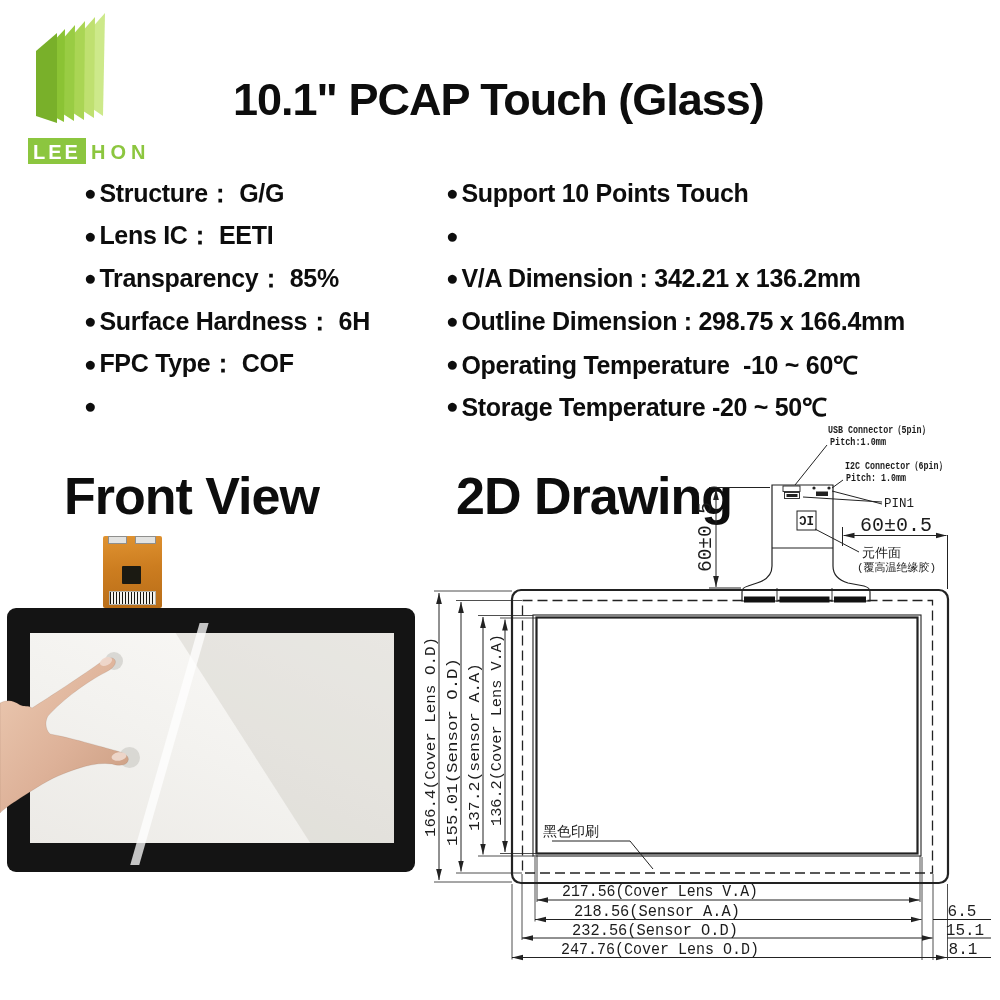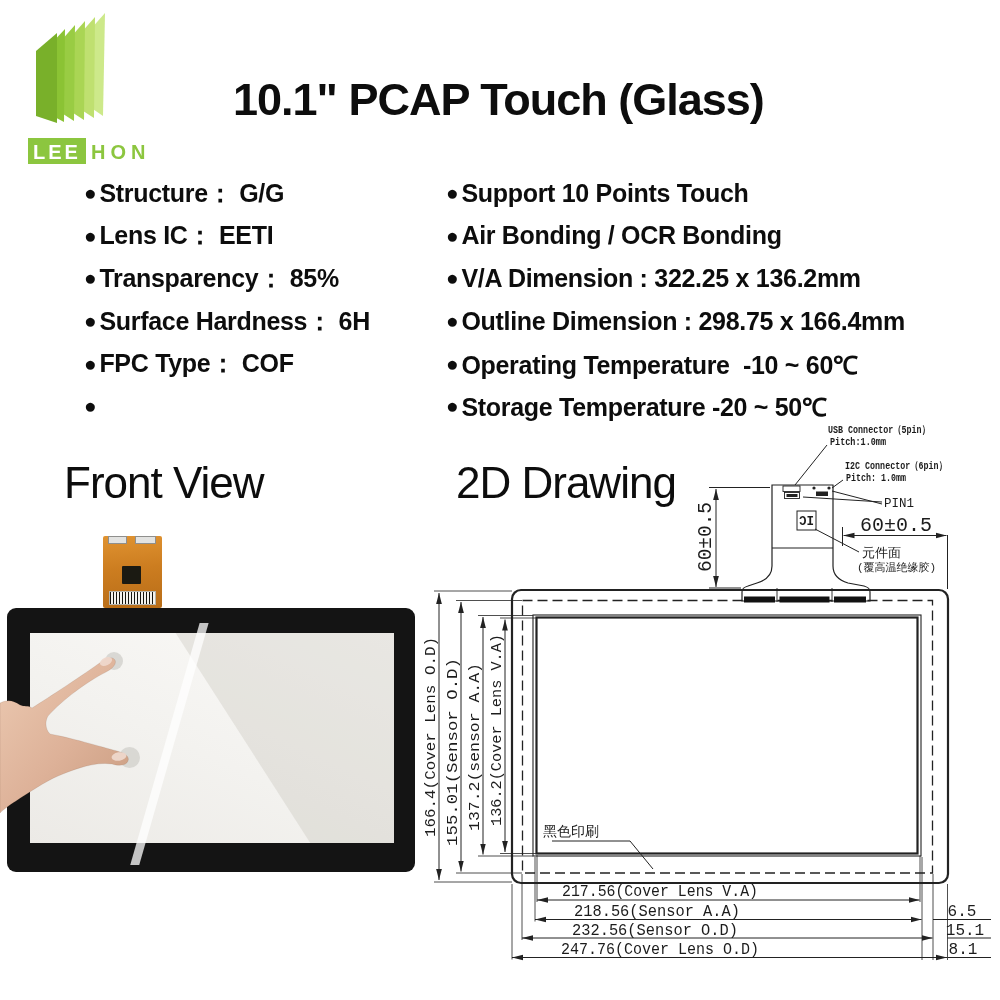--- a/index.html
+++ b/index.html
@@ -5,21 +5,21 @@
   * { box-sizing: border-box; }
   html,body { margin:0; padding:0; }
   body {
     width:1000px; height:1000px; position:relative; background:#ffffff;
     font-family:"Liberation Sans", sans-serif; color:#0d0d0d; overflow:hidden;
   }
   .abs { position:absolute; }
 
   
   .page-title { left:233px; top:74px; font-size:45px; font-weight:bold; letter-spacing:-1px; }
-  .section-heading { font-size:44px; font-weight:normal; letter-spacing:-1px; }
+  .section-heading { font-size:52px; font-weight:bold; letter-spacing:-1px;margin-top:8px; }
   #front-view-heading { left:64px; top:458px; }
   #drawing-heading { left:456px; top:458px; }
 
   
   .spec-col { position:absolute; top:172px; }
   #spec-left { left:84px; }
   #spec-right { left:446px; }
   .spec-row { height:42.6px; display:flex; align-items:center; font-size:25px; font-weight:bold; white-space:pre; letter-spacing:-0.3px; }
   .spec-row .bullet { font-size:21px; margin-right:3px; }
 
@@ -67,22 +67,22 @@
 <div id="spec-left" class="spec-col">
   <div class="spec-row"><span class="bullet">●</span><span>Structure： G/G</span></div>
   <div class="spec-row"><span class="bullet">●</span><span>Lens IC： EETI</span></div>
   <div class="spec-row"><span class="bullet">●</span><span>Transparency： 85%</span></div>
   <div class="spec-row"><span class="bullet">●</span><span>Surface Hardness： 6H</span></div>
   <div class="spec-row"><span class="bullet">●</span><span>FPC Type： COF</span></div>
   <div class="spec-row"><span class="bullet">●</span></div>
 </div>
 <div id="spec-right" class="spec-col">
   <div class="spec-row"><span class="bullet">●</span><span>Support 10 Points Touch</span></div>
-  <div class="spec-row"><span class="bullet">●</span><span>Air Bonding / OCR Bonding</span></div>
-  <div class="spec-row"><span class="bullet">●</span><span>V/A Dimension : 322.25 x 136.2mm</span></div>
+  <div class="spec-row"><span class="bullet">●</span></div>
+  <div class="spec-row"><span class="bullet">●</span><span>V/A Dimension : 342.21 x 136.2mm</span></div>
   <div class="spec-row"><span class="bullet">●</span><span>Outline Dimension : 298.75 x 166.4mm</span></div>
   <div class="spec-row"><span class="bullet">●</span><span>Operating Temperature  -10 ~ 60℃</span></div>
   <div class="spec-row"><span class="bullet">●</span><span>Storage Temperature -20 ~ 50℃</span></div>
 </div>
 
 <div id="front-view-heading" class="abs section-heading">Front View</div>
 <div id="drawing-heading" class="abs section-heading">2D Drawing</div>
 
 <div class="abs fpc">
   <div class="abs fpc-conn" style="left:5px;width:19px;"></div>

